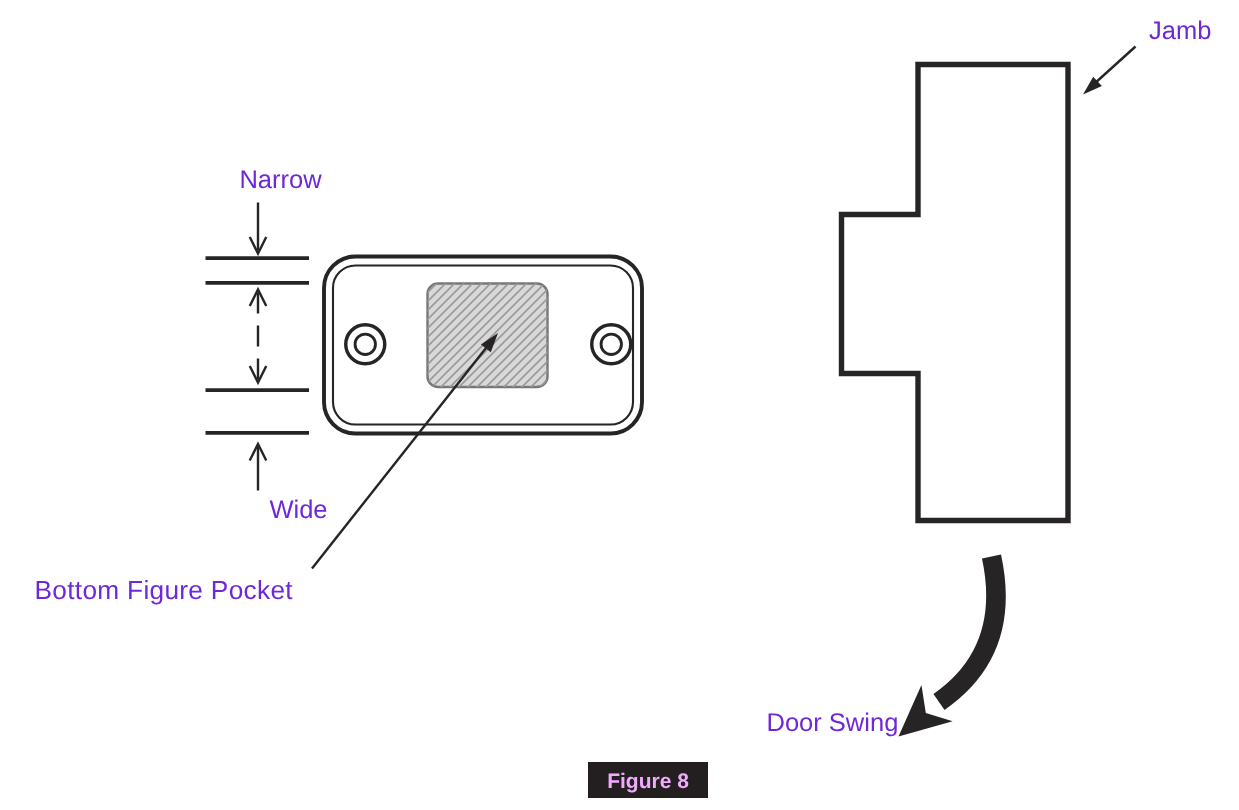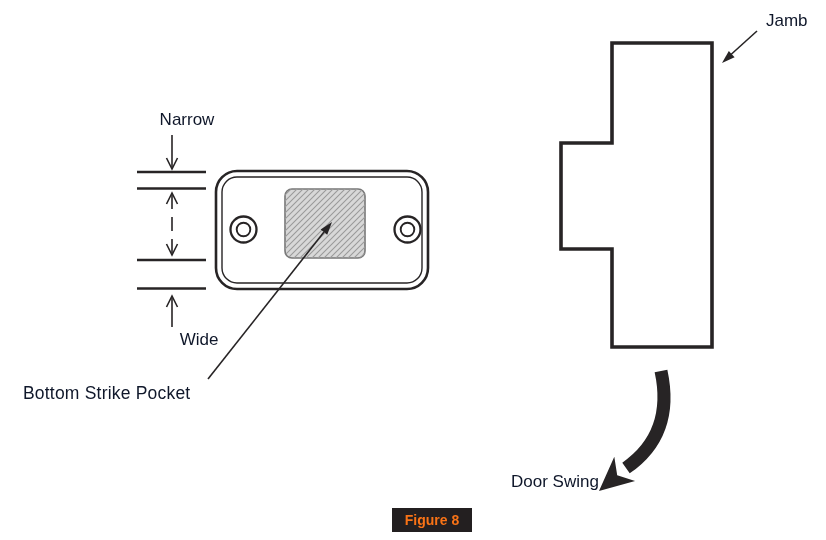--- a/index.html
+++ b/index.html
@@ -12,32 +12,32 @@
     font-family: "Liberation Sans", sans-serif;
   }
   .diagram-svg {
     position: absolute;
     left: 0; top: 0;
     width: 826px; height: 540px;
   }
   .label {
     position: absolute;
     font-size: 17px;
-    color: #0f172a;
+    color: #6d28d9;
     white-space: nowrap;
     line-height: 1.15;
   }
   .label-centered { transform: translateX(-50%); }
   .label-bsp { font-size: 17.5px; letter-spacing: 0.2px; }
   .figure-badge {
     position: absolute;
     left: 392px; top: 508px;
     width: 80px; height: 24px;
     background: #231f20;
-    color: #f97316;
+    color: #f0abfc;
     font-size: 14px;
     font-weight: bold;
     text-align: center;
     line-height: 24px;
   }
 </style>
 </head>
 <body>
 
 <div class="canvas">
@@ -98,21 +98,21 @@
     <g>
       <path d="M 661,371 C 669,408 662,443 626,468" fill="none" stroke="#272425" stroke-width="13"></path>
       <polygon points="599,491 614.3,456.7 617.2,475.3 635.1,480.9" fill="#272425"></polygon>
     </g>
   </svg>
 
   <span class="label label-centered" style="left:169px; top:110px;padding-left:36px;">Narrow</span>
 
   <span class="label label-centered" style="left:171px; top:330px;margin-left:28px;">Wide</span>
 
-  <span class="label label-bsp" style="left:23px; top:383px;">Bottom Strike Pocket</span>
+  <span class="label label-bsp" style="left:23px; top:383px;">Bottom Figure Pocket</span>
 
   <span class="label" style="left:766px; top:11px;">Jamb</span>
 
   <span class="label" style="left:511px; top:472px;">Door Swing</span>
 
   <div class="figure-badge">Figure 8</div>
 
 </div>
 
 </body></html>

